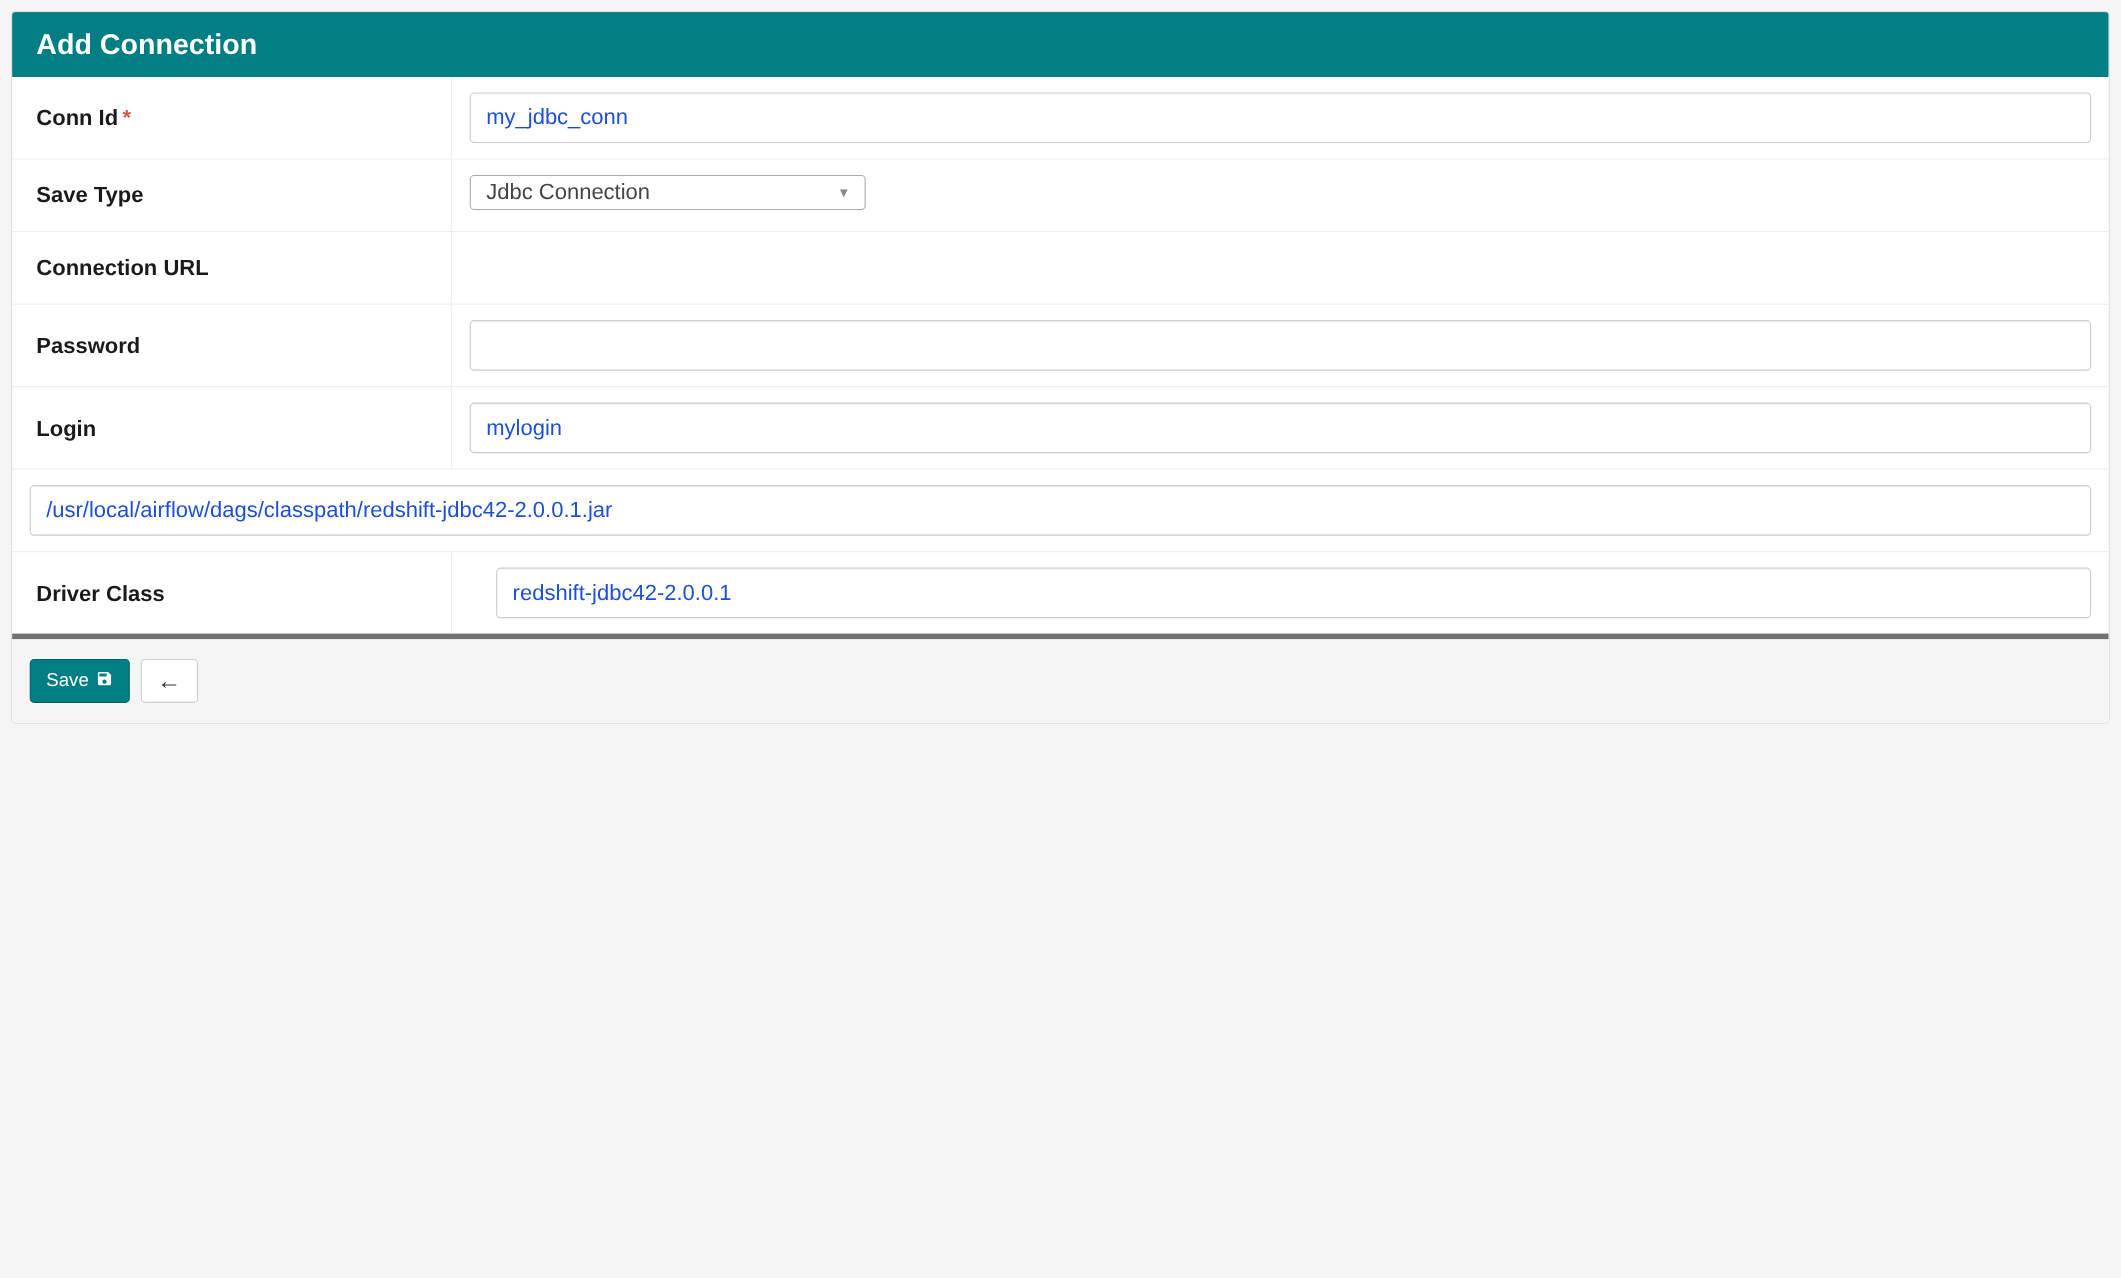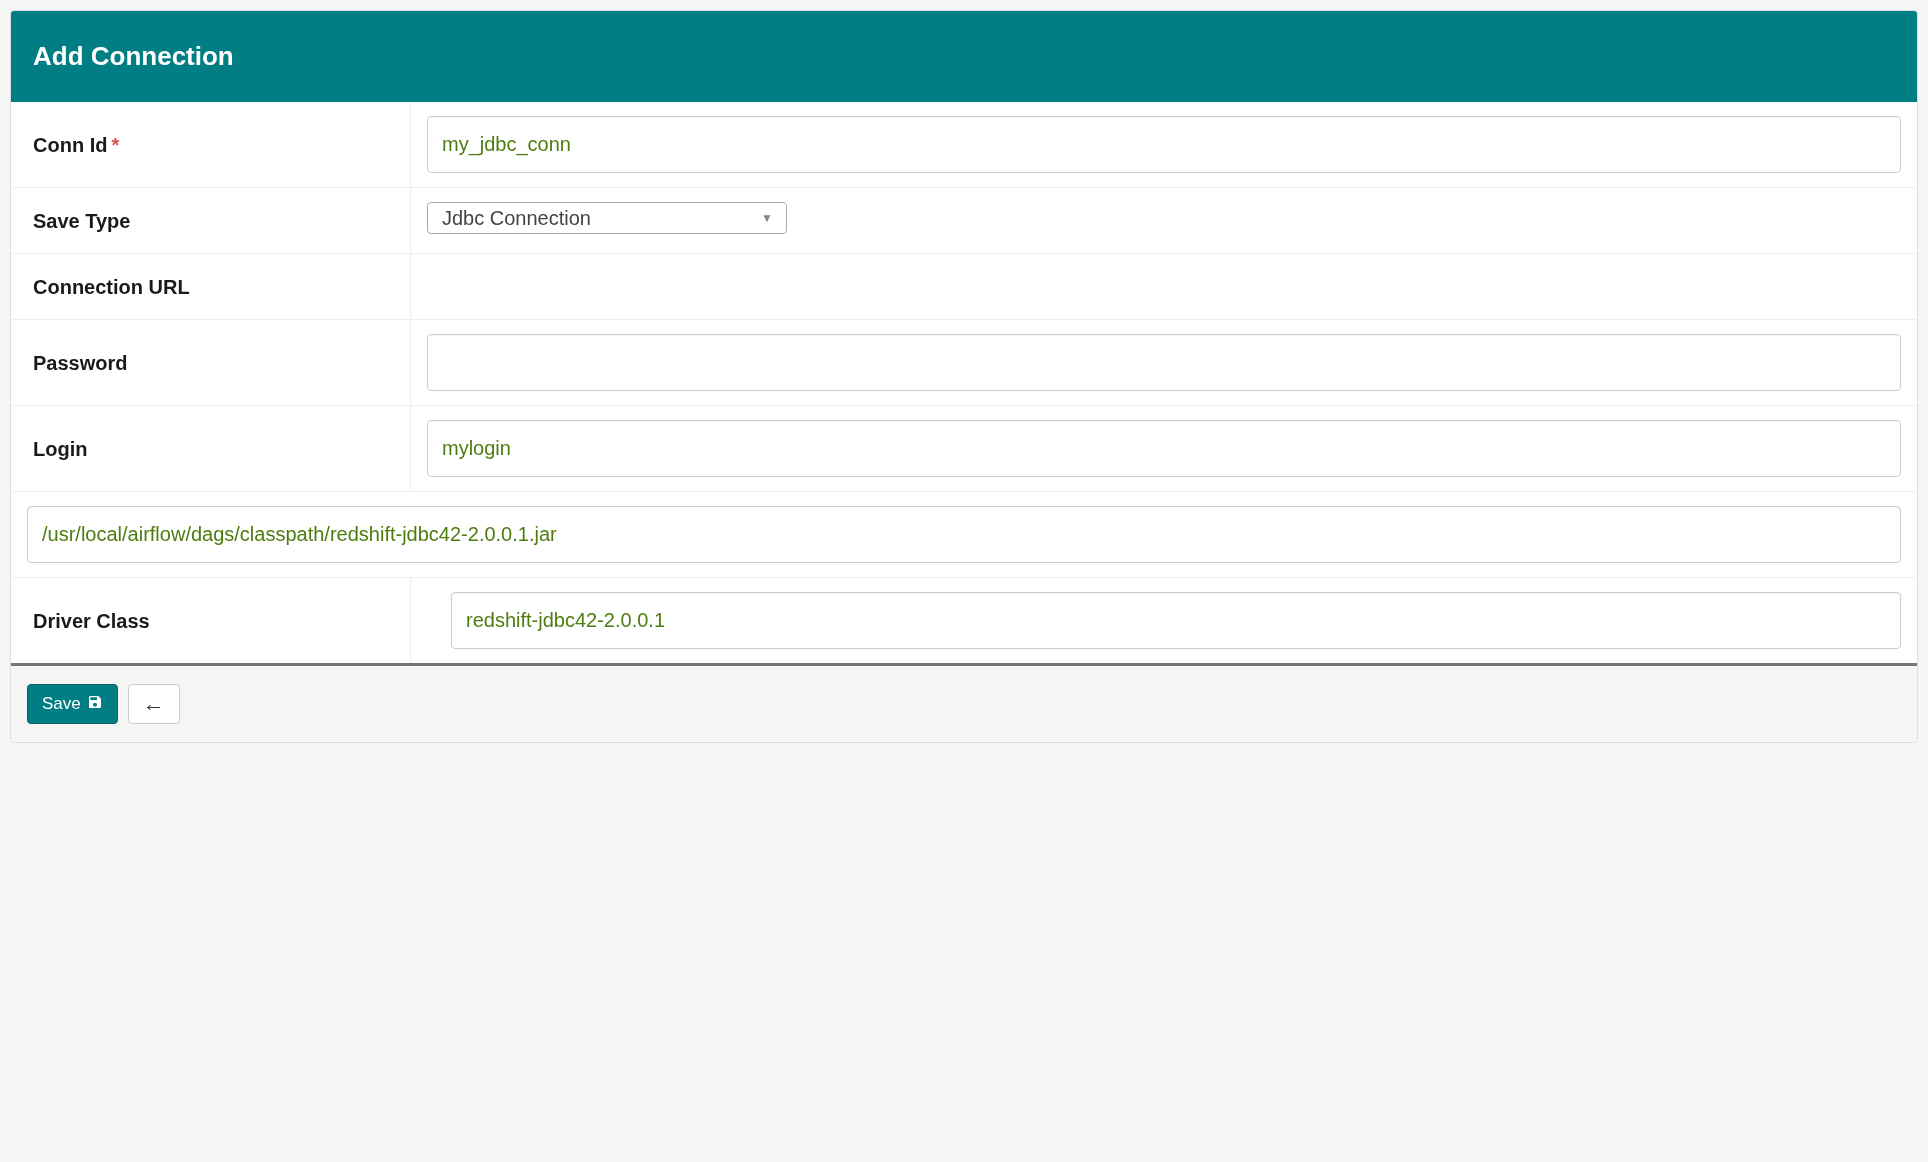--- a/index.html
+++ b/index.html
@@ -14,21 +14,21 @@
     }
     .panel {
       background: #fff;
       border: 1px solid #ddd;
       border-radius: 4px;
       overflow: hidden;
     }
     .panel-header {
       background: #017e84;
       color: #fff;
-      padding: 30px 22px;
+      padding: 14px 22px;
       font-size: 26px;
       font-weight: 600;
     }
     .form-table {
       width: 100%;
       border-collapse: collapse;
     }
     .form-row {
       display: flex;
       border-bottom: 1px solid #eee;
@@ -55,26 +55,26 @@
       font-weight: 700;
     }
     .form-input-cell {
       flex: 1;
       padding: 14px 16px;
     }
     .text-input {
       width: 100%;
       padding: 11px 14px;
       font-size: 20px;
-      color: #4d7c0f;
+      color: #1d4ed8;
       background: #fff;
       border: 1px solid #ccc;
       border-radius: 4px;
       box-shadow: inset 0 1px 1px rgba(0,0,0,0.05);
-      height: 57px;
+      height: 46px;
     }
     .select-wrap {
       position: relative;
       display: inline-block;
       width: 360px;
     }
     .select-display {
       width: 100%;
       padding: 10px 40px 10px 14px;
       font-size: 20px;
@@ -92,21 +92,21 @@
       right: 14px;
       top: 50%;
       transform: translateY(-50%);
       color: #888;
       font-size: 12px;
       pointer-events: none;
     }
     .panel-footer {
       background: #f5f5f5;
       padding: 18px 16px;
-      border-top: 3px solid #737373;
+      border-top: 5px solid #737373;
       display: flex;
       gap: 10px;
       align-items: center;
     }
     .btn {
       display: inline-flex;
       align-items: center;
       gap: 6px;
       padding: 8px 14px;
       font-size: 17px;

